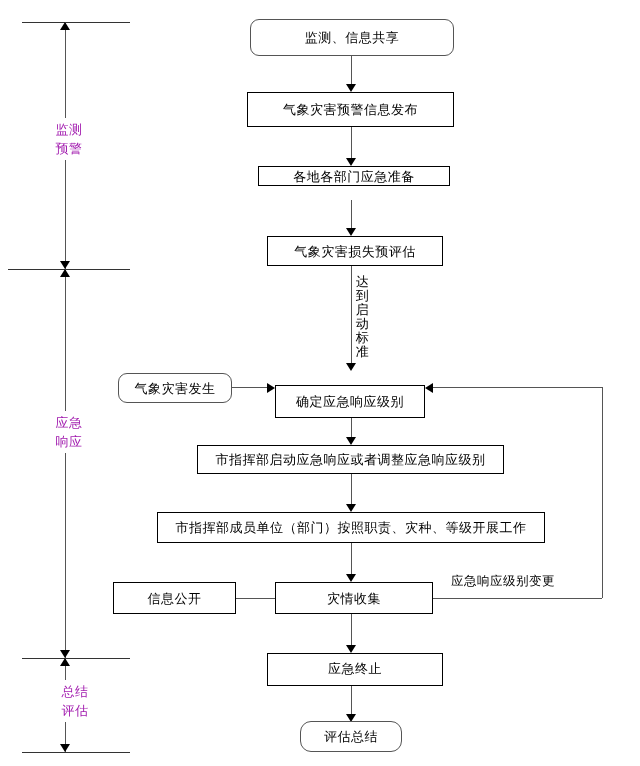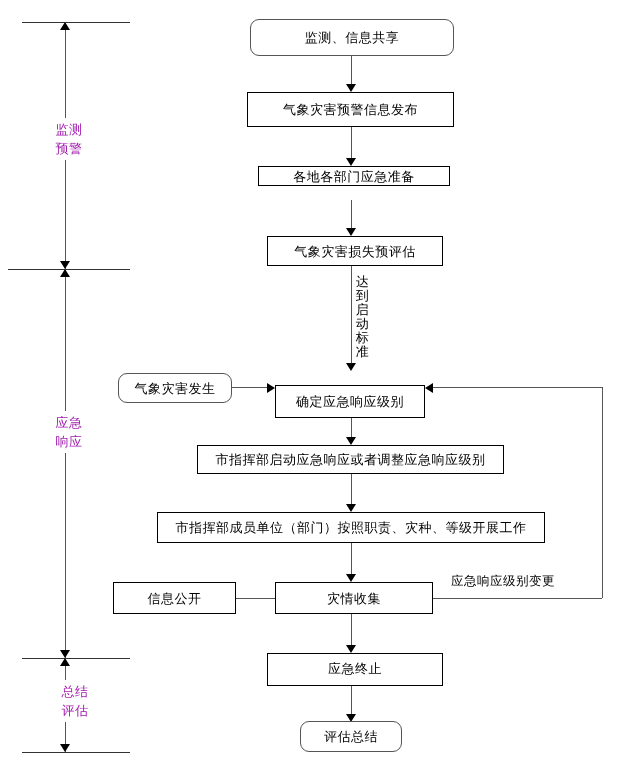--- a/index.html
+++ b/index.html
@@ -233,15 +233,15 @@
   <div class="node" style="left:197px; top:445px; width:307px; height:29px;">市指挥部启动应急响应或者调整应急响应级别</div>
 
   <div class="node" style="left:113px; top:582px; width:123px; height:32px;">信息公开</div>
 
   <div class="node" style="left:157px; top:512px; width:388px; height:31px;">市指挥部成员单位（部门）按照职责、灾种、等级开展工作</div>
 
   <div class="node" style="left:275px; top:582px; width:158px; height:32px;">灾情收集</div>
 
   <div class="node" style="left:267px; top:653px; width:176px; height:33px;font-family:Liberation Mono, monospace;">应急终止</div>
 
-  <div class="node rounded" style="left:300px; top:721px; width:102px; height:31px;">评估总结</div>
+  <div class="node rounded" style="left:300px; top:721px; width:102px; height:31px;border-radius:11px;">评估总结</div>
 
 </div>
 
 </body></html>

